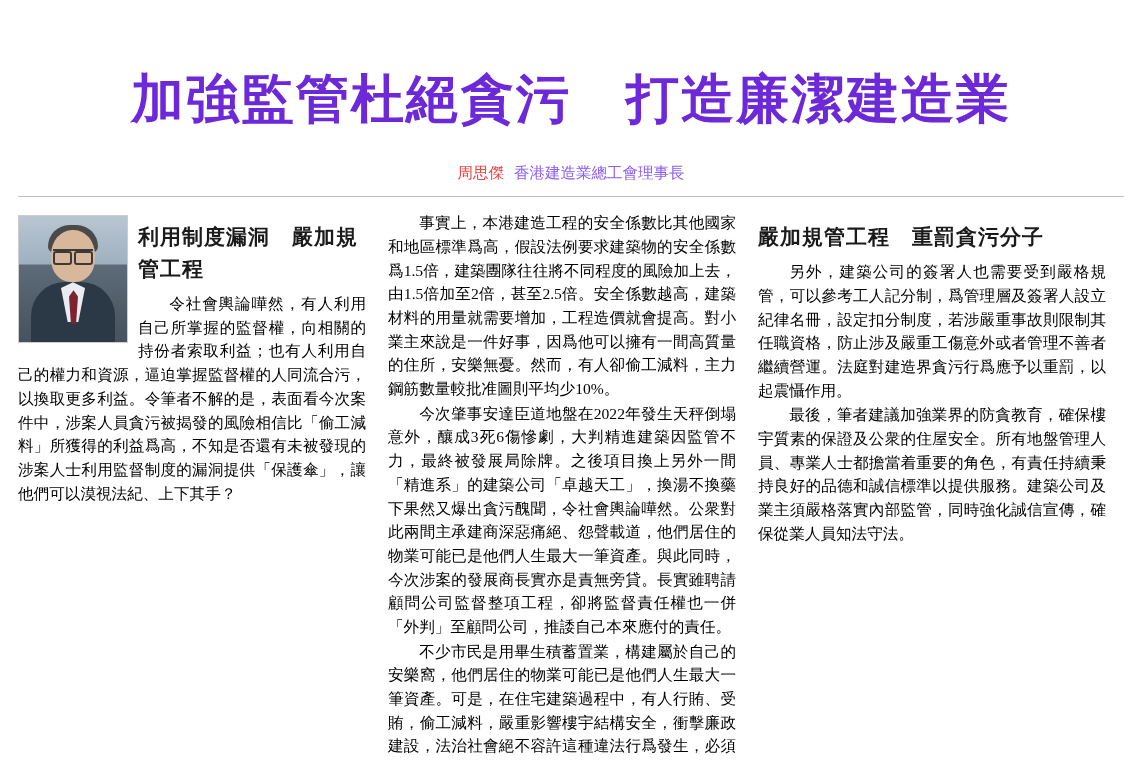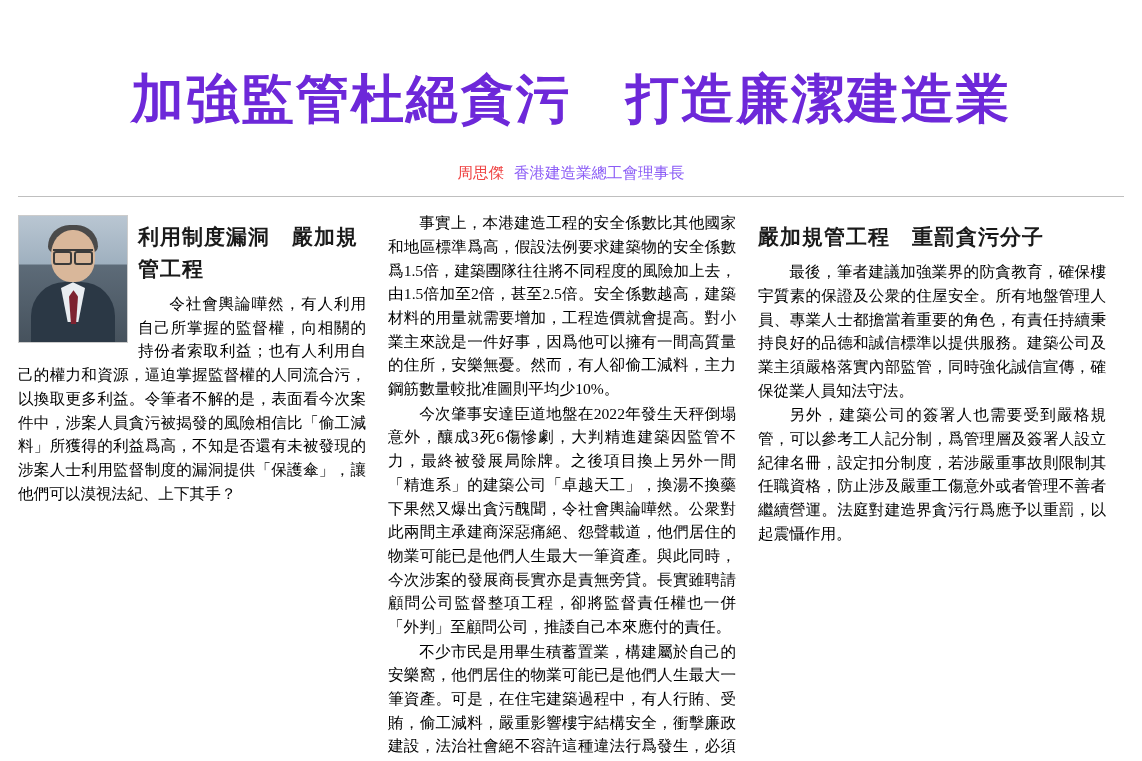--- a/index.html
+++ b/index.html
@@ -186,18 +186,18 @@
     </div>
 
     <div class="col">
       <p>事實上，本港建造工程的安全係數比其他國家和地區標準爲高，假設法例要求建築物的安全係數爲1.5倍，建築團隊往往將不同程度的風險加上去，由1.5倍加至2倍，甚至2.5倍。安全係數越高，建築材料的用量就需要增加，工程造價就會提高。對小業主來說是一件好事，因爲他可以擁有一間高質量的住所，安樂無憂。然而，有人卻偷工減料，主力鋼筋數量較批准圖則平均少10%。</p>
       <p>今次肇事安達臣道地盤在2022年發生天秤倒塌意外，釀成3死6傷慘劇，大判精進建築因監管不力，最終被發展局除牌。之後項目換上另外一間「精進系」的建築公司「卓越天工」，換湯不換藥下果然又爆出貪污醜聞，令社會輿論嘩然。公衆對此兩間主承建商深惡痛絕、怨聲載道，他們居住的物業可能已是他們人生最大一筆資產。與此同時，今次涉案的發展商長實亦是責無旁貸。長實雖聘請顧問公司監督整項工程，卻將監督責任權也一併「外判」至顧問公司，推諉自己本來應付的責任。</p>
       <p>不少市民是用畢生積蓄置業，構建屬於自己的安樂窩，他們居住的物業可能已是他們人生最大一筆資產。可是，在住宅建築過程中，有人行賄、受賄，偷工減料，嚴重影響樓宇結構安全，衝擊廉政建設，法治社會絕不容許這種違法行爲發生，必須嚴正執法。爲了杜絕貪污</p>
     </div>
 
     <div class="col">
       <h2 class="subhead">嚴加規管工程　重罰貪污分子</h2>
+      <p>另外，建築公司的簽署人也需要受到嚴格規管，可以參考工人記分制，爲管理層及簽署人設立紀律名冊，設定扣分制度，若涉嚴重事故則限制其任職資格，防止涉及嚴重工傷意外或者管理不善者繼續營運。法庭對建造界貪污行爲應予以重罰，以起震懾作用。</p>
       <p>最後，筆者建議加強業界的防貪教育，確保樓宇質素的保證及公衆的住屋安全。所有地盤管理人員、專業人士都擔當着重要的角色，有責任持續秉持良好的品德和誠信標準以提供服務。建築公司及業主須嚴格落實內部監管，同時強化誠信宣傳，確保從業人員知法守法。</p>
-      <p>另外，建築公司的簽署人也需要受到嚴格規管，可以參考工人記分制，爲管理層及簽署人設立紀律名冊，設定扣分制度，若涉嚴重事故則限制其任職資格，防止涉及嚴重工傷意外或者管理不善者繼續營運。法庭對建造界貪污行爲應予以重罰，以起震懾作用。</p>
     </div>
 
   </div>
 </div>
 
 </body></html>

